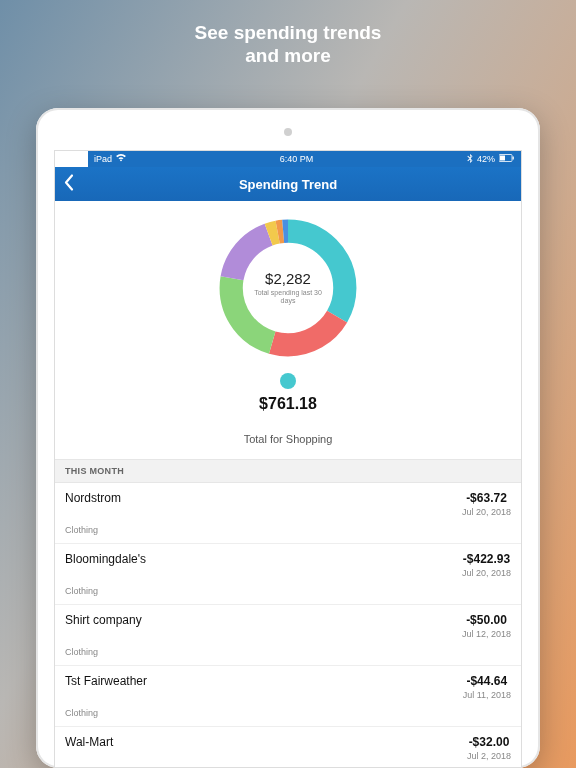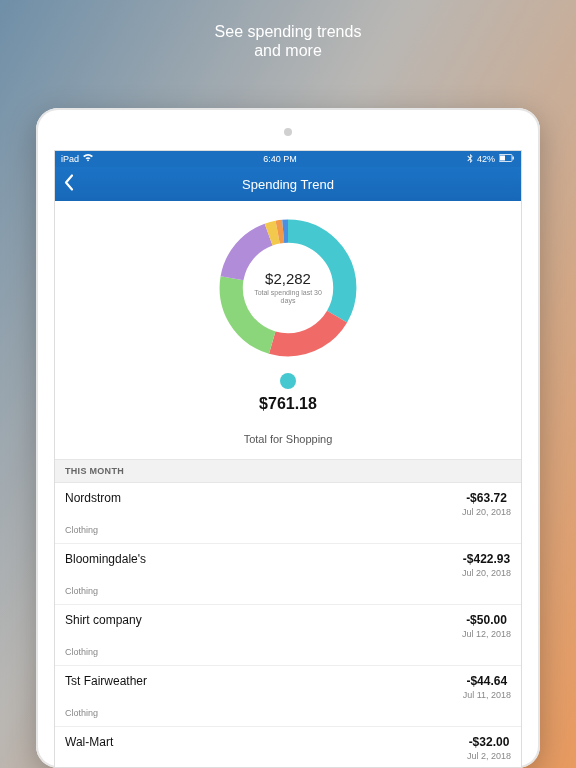--- a/index.html
+++ b/index.html
@@ -1,26 +1,26 @@
 <!DOCTYPE html>
 <html><head>
 <meta charset="utf-8">
 <style>
   * { box-sizing: border-box; margin: 0; padding: 0; }
   html, body { width: 576px; height: 768px; overflow: hidden; font-family: -apple-system, "Helvetica Neue", Arial, sans-serif; }
   .bg { width: 576px; height: 768px; background: linear-gradient(120deg, #6f8fa8 0%, #b9b7b4 40%, #e89a5f 100%); position: relative; }
-  .headline { color: #fff; text-align: center; font-size: 16px; font-weight: 400; padding-top: 22px; line-height: 1.2; }
+  .headline { color: #fff; text-align: center; font-size: 19px; font-weight: 700; padding-top: 22px; line-height: 1.2; }
   .device { position: absolute; left: 50%; transform: translateX(-50%); top: 108px; width: 504px; height: 660px; background: #fff; border-radius: 22px; box-shadow: 0 8px 30px rgba(0,0,0,0.25), inset 0 0 0 2px #e5e5e5; padding: 42px 18px 0 18px; }
   .device::before { content:""; position:absolute; top:20px; left:50%; transform:translateX(-50%); width:8px; height:8px; border-radius:50%; background:#d0d0d0; }
   .screen { width: 100%; height: 100%; background: #fff; overflow: hidden; border: 1px solid #ddd; }
-  .statusbar { height: 16px; background:#1b6fc0; color:#fff; font-size:9px; display:flex; align-items:center; justify-content:space-between; padding:0 6px; }
+  .statusbar { height: 16px; background:#1b6fc0; color:#fff; font-size:9px; display:flex; align-items:center; justify-content:space-between; padding:0 6px;margin-left:33px; }
   .statusbar .sb-left, .statusbar .sb-right { display:flex; gap:4px; align-items:center; }
   .navbar { height: 34px; background: linear-gradient(#1b73c6,#1868b8); color:#fff; display:flex; align-items:center; justify-content:center; position:relative; }
   .navbar .back { position:absolute; left:8px; top:50%; transform:translateY(-50%); font-size:20px; line-height:1; cursor:pointer; }
-  .navbar .title { font-size:13px; font-weight:400; }
+  .navbar .title { font-size:13px; font-weight:700; }
   .chart-area { background:#fff; text-align:center; padding:12px 0 14px; }
   .donut-wrap { position:relative; width:150px; height:150px; margin:0 auto; }
   .donut-center { position:absolute; top:50%; left:50%; transform:translate(-50%,-50%); text-align:center; }
   .donut-center .big { font-size:15px; color:#222; font-weight:500; }
   .donut-center .small { font-size:7px; color:#888; margin-top:2px; line-height:1.2; }
   .legend-dot { width:16px; height:16px; border-radius:50%; background:#45c8cf; display:block; margin:10px auto 6px; }
   .sel-amount { font-size:16px; font-weight:700; color:#111; }
   .sel-label { font-size:11px; color:#555; margin-top:20px; }
   .section-header { background:#f2f2f2; color:#666; font-size:9px; font-weight:700; letter-spacing:0.3px; padding:6px 10px; border-top:1px solid #e6e6e6; border-bottom:1px solid #e6e6e6; }
   .txn { display:flex; justify-content:space-between; padding:8px 10px; border-bottom:1px solid #eee; background:#fff; }

